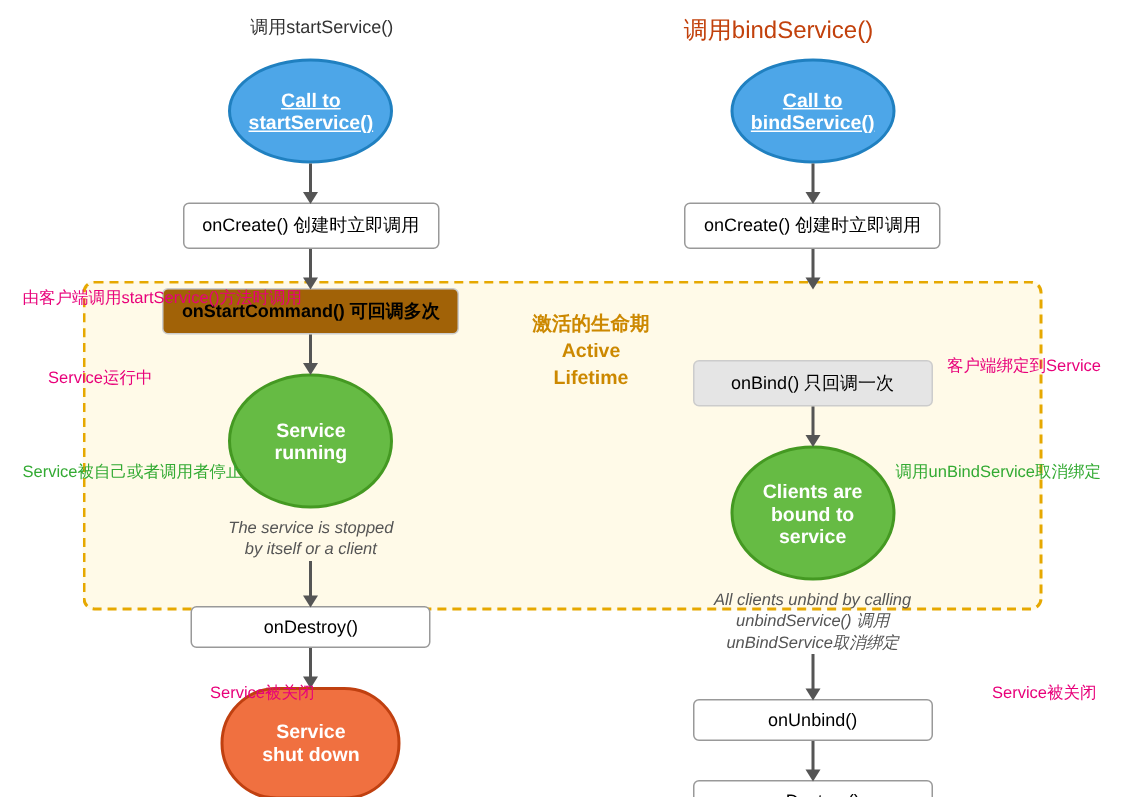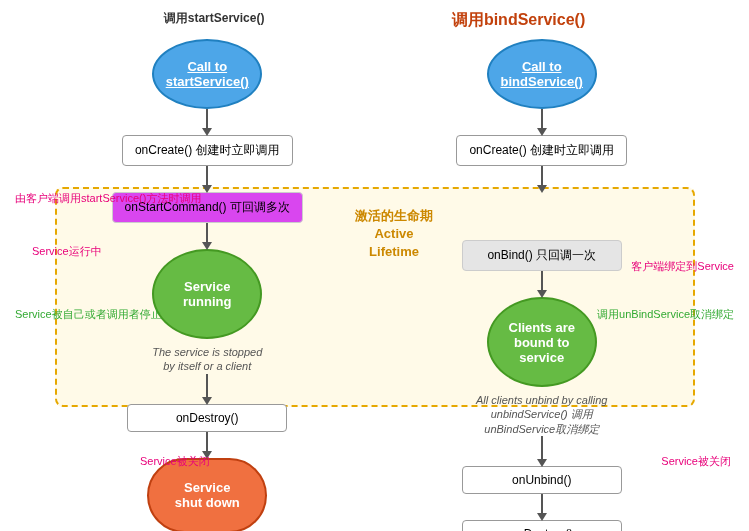--- a/index.html
+++ b/index.html
@@ -85,21 +85,21 @@
       top: 268px;
       left: 5px;
       color: #33aa33;
       font-size: 11px;
       z-index: 10;
       white-space: nowrap;
     }
 
     .annotation-right-bound {
       position: absolute;
-      top: 220px;
+      top: 197px;
       right: 5px;
       color: #e8007a;
       font-size: 11px;
       z-index: 10;
       text-align: left;
       white-space: nowrap;
     }
 
     .annotation-right-unbind {
       position: absolute;
@@ -219,21 +219,20 @@
       border-right: 5px solid transparent;
       border-top: 8px solid #555;
     }
     .spacer-sm { height: 6px; }
 
     .col-top-label {
       font-size: 12px;
       color: #333;
       margin-bottom: 4px;
       text-align: center;
-      font-weight: bold;
     }
 
     .small-text {
       font-size: 11px;
       color: #555;
       text-align: center;
       max-width: 160px;
       line-height: 1.3;
       font-style: italic;
     }
@@ -291,21 +290,21 @@
       <div class="arrow" style="height:20px;"></div>
       <div class="spacer-sm"></div>
 
       <div class="box-rect">
         <span>onCreate() 创建时立即调用</span>
       </div>
 
       <div class="arrow" style="height:20px;"></div>
       <div class="spacer-sm"></div>
 
-      <div class="box-rect" style="background:#d946ef; border-color:#ccc;">
+      <div class="box-rect" style="background:#a16207; border-color:#ccc;font-weight:bold;">
         <span>onStartCommand() 可回调多次</span>
       </div>
 
       <div class="arrow" style="height:20px;"></div>
       <div class="spacer-sm"></div>
 
       <div class="box-green">
         <span style="white-space:pre-line; text-align:center;">Service
 running</span>
       </div>

